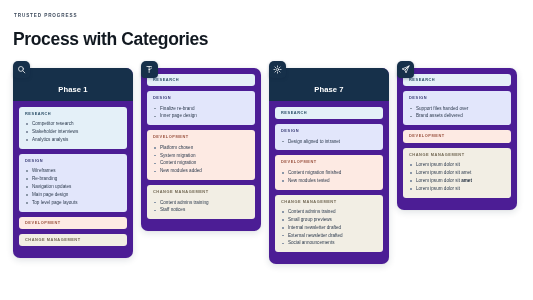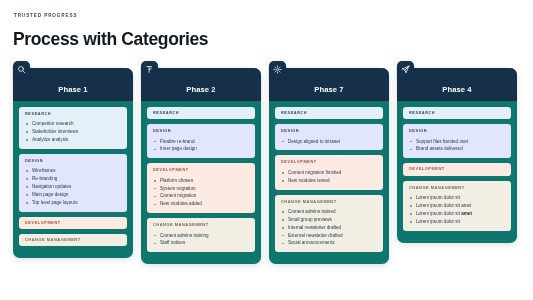--- a/index.html
+++ b/index.html
@@ -25,21 +25,21 @@
 
   
   .cards{
     position:absolute;left:13px;top:68px;
     width:507px;
     display:flex;gap:8px;align-items:flex-start;
   }
   .card{
     position:relative;
     width:120px;
-    background:#0f766e;
+    background:#4c1d95;
     border-radius:7px;
     box-shadow:0 2px 7px rgba(22,40,66,.14), 0 0 1px rgba(22,40,66,.12);
     padding:0 0 7px 0;
     box-sizing:border-box;
   }
 
   
   .icon-tab{
     position:absolute;left:0px;top:-7px;
     width:17px;height:17px;
@@ -152,23 +152,20 @@
       </div>
       <div class="card">
         <div class="icon-tab">
           <svg viewBox="0 0 24 24" fill="none" stroke="#ffffff" stroke-width="2" stroke-linecap="round" stroke-linejoin="round">
             <path d="M5 4h12"></path>
             <path d="M11 4v8"></path>
             <path d="M11 12c3.5 0 6-1.5 6-4"></path>
             <path d="M11 12v8"></path>
           </svg>
         </div>
-        <div class="card-head">
-          <span class="phase-label">Phase 2</span>
-        </div>
         <div class="card-body">
           <div class="block cat-research empty">
             <div class="block-title">RESEARCH</div>
           </div>
           <div class="block cat-design">
             <div class="block-title">DESIGN</div>
             <ul>
               <li>Finalize re-brand</li>
               <li>Inner page design</li>
             </ul>
@@ -230,23 +227,20 @@
           </div>
         </div>
       </div>
       <div class="card">
         <div class="icon-tab">
           <svg viewBox="0 0 24 24" fill="none" stroke="#ffffff" stroke-width="2" stroke-linecap="round" stroke-linejoin="round">
             <path d="M21 3L3 10.5l7 2.8L21 3z"></path>
             <path d="M21 3l-7.6 18-2.9-7.4L21 3z"></path>
           </svg>
         </div>
-        <div class="card-head">
-          <span class="phase-label">Phase 4</span>
-        </div>
         <div class="card-body">
           <div class="block cat-research empty">
             <div class="block-title">RESEARCH</div>
           </div>
           <div class="block cat-design">
             <div class="block-title">DESIGN</div>
             <ul>
               <li>Support files handed over</li>
               <li>Brand assets delivered</li>
             </ul>

